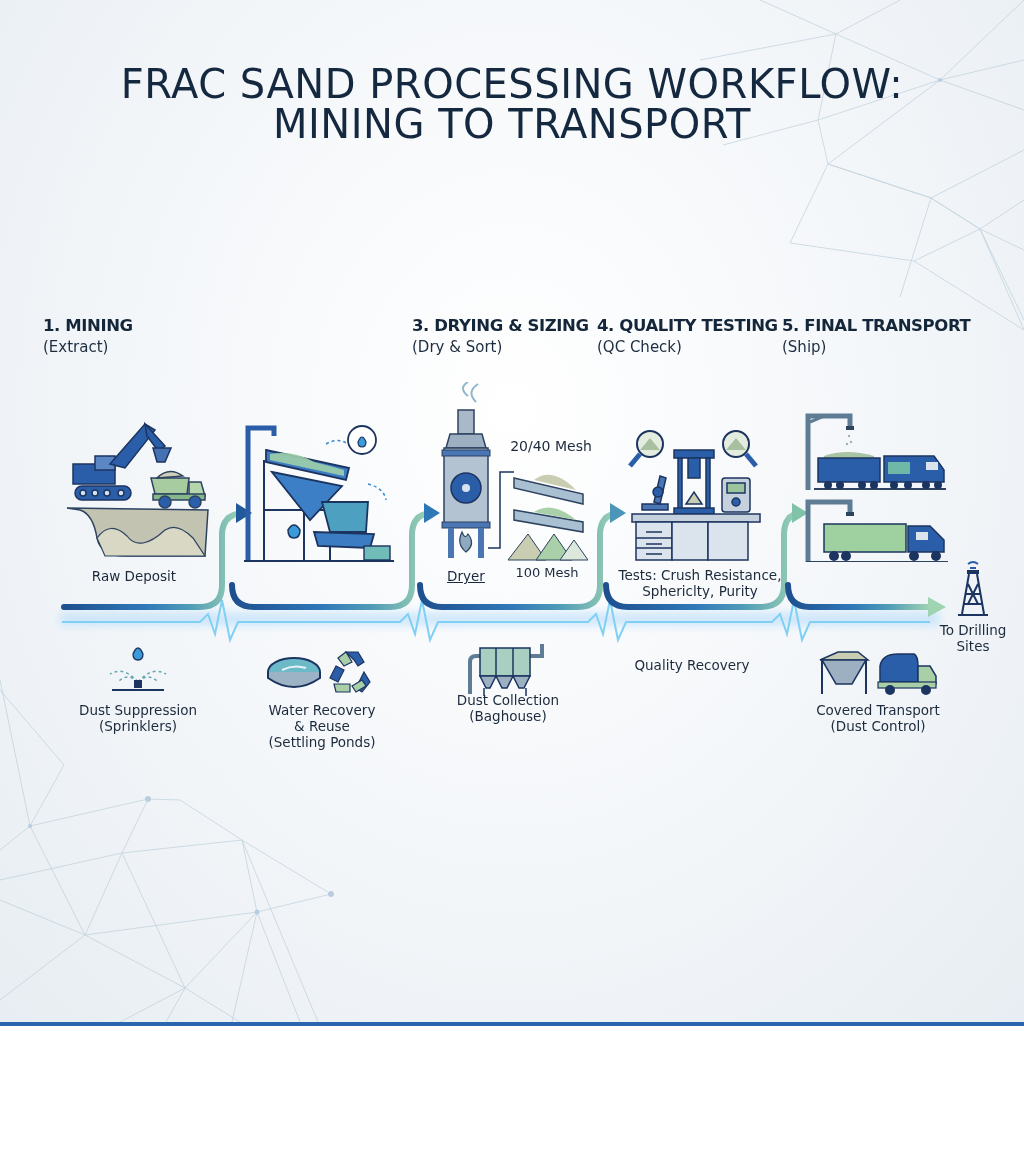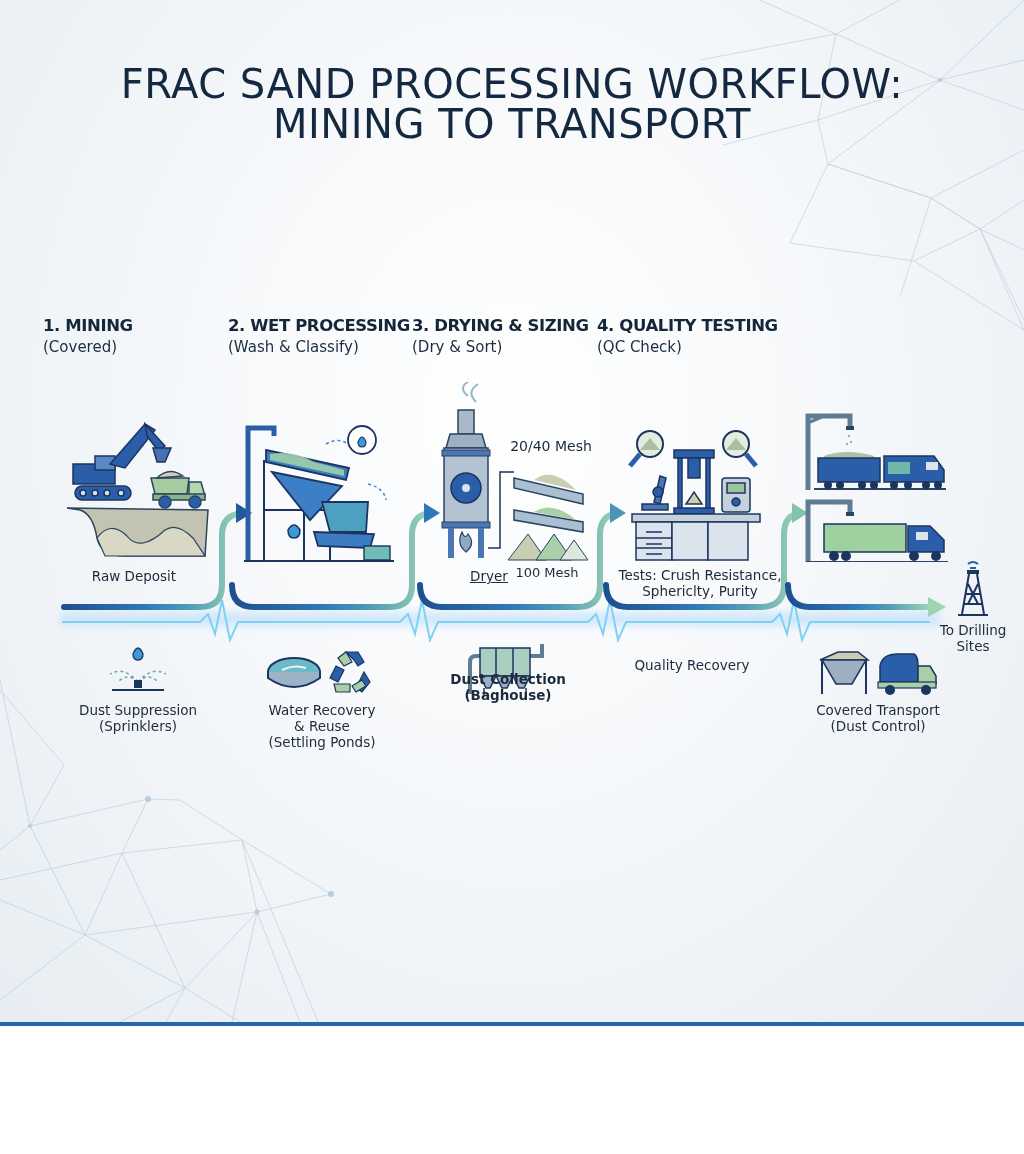--- a/index.html
+++ b/index.html
@@ -62,33 +62,33 @@
     </g>
   </svg>
 
   <div class="title">
     <span>FRAC SAND PROCESSING WORKFLOW:</span>
     <span>MINING TO TRANSPORT</span>
   </div>
 
   <div class="step-head" style="left:43px;">
     <span class="h">1. MINING</span>
-    <span class="s">(Covered)</span>
-  </div>
-  <div class="step-head" style="left:228px;">
-    <span class="h">2. WET PROCESSING</span>
-    <span class="s">(Wash &amp; Classify)</span>
+    <span class="s">(Extract)</span>
   </div>
   <div class="step-head" style="left:412px;">
     <span class="h">3. DRYING &amp; SIZING</span>
     <span class="s">(Dry &amp; Sort)</span>
   </div>
   <div class="step-head" style="left:597px;">
     <span class="h">4. QUALITY TESTING</span>
     <span class="s">(QC Check)</span>
+  </div>
+  <div class="step-head" style="left:782px;">
+    <span class="h">5. FINAL TRANSPORT</span>
+    <span class="s">(Ship)</span>
   </div>
 
   <svg class="flow" viewBox="0 380 1024 300">
     <defs>
       <linearGradient id="flowGrad" x1="0" x2="1" y1="0" y2="0">
         <stop offset="0" stop-color="#1e4f8f"></stop>
         <stop offset="0.45" stop-color="#2f78b8"></stop>
         <stop offset="0.7" stop-color="#4e9bb8"></stop>
         <stop offset="1" stop-color="#9fd4b2"></stop>
       </linearGradient>
@@ -186,21 +186,21 @@
     <g>
       <path d="M76,96 L145,112 L145,122 L76,106 Z" fill="#a9bfd2" stroke="#2d4360" stroke-width="1.5"></path>
       <path d="M96,98 Q114,84 138,108 Z" fill="#c9cdb2"></path>
       <path d="M76,128 L145,140 L145,150 L76,138 Z" fill="#a9bfd2" stroke="#2d4360" stroke-width="1.5"></path>
       <path d="M96,130 Q114,118 138,138 Z" fill="#a9d0a8"></path>
       <path d="M70,178 L90,152 L108,178 Z" fill="#c9cdb2" stroke="#2d4360" stroke-width="1"></path>
       <path d="M98,178 L116,152 L134,178 Z" fill="#a9d0a8" stroke="#2d4360" stroke-width="1"></path>
       <path d="M122,178 L136,158 L150,178 Z" fill="#dde8dc" stroke="#2d4360" stroke-width="1"></path>
     </g>
   </svg>
-  <div class="label" style="left:463px; top:568px; width:52px;text-decoration:underline;">Dryer</div>
+  <div class="label" style="left:440px; top:568px; width:52px;text-decoration:underline;">Dryer</div>
   <div class="label" style="left:508px; top:438px; width:86px; font-size:14px;">20/40 Mesh</div>
   <div class="label" style="left:510px; top:565px; width:74px; font-size:13px;">100 Mesh</div>
 
   <svg class="icon" style="left:628px; top:428px;" width="135" height="135" viewBox="0 0 135 135">
     <g stroke="#1c3460" stroke-width="2">
       <circle cx="22" cy="16" r="13" fill="#e4ece0"></circle>
       <path d="M12,22 L22,10 L32,22 Z" fill="#a9c0a0" stroke="none"></path>
       <line x1="12" y1="26" x2="2" y2="38" stroke-width="5" stroke="#2b5ea8"></line>
       <circle cx="108" cy="16" r="13" fill="#e4ece0"></circle>
       <path d="M98,22 L108,10 L118,22 Z" fill="#a9c0a0" stroke="none"></path>
@@ -322,21 +322,21 @@
   <svg class="icon" style="left:466px; top:644px;" width="84" height="52" viewBox="0 0 84 52">
     <path d="M4,50 L4,18 Q4,12 10,12 L14,12" fill="none" stroke="#5e7c93" stroke-width="4"></path>
     <path d="M64,12 L76,12 L76,0" fill="none" stroke="#5e7c93" stroke-width="4"></path>
     <rect x="14" y="4" width="50" height="28" fill="#a9cfc0" stroke="#1c3460" stroke-width="1.5"></rect>
     <line x1="30" y1="4" x2="30" y2="32" stroke="#1c3460" stroke-width="1.5"></line>
     <line x1="47" y1="4" x2="47" y2="32" stroke="#1c3460" stroke-width="1.5"></line>
     <path d="M14,32 L30,32 L24,44 L20,44 Z M30,32 L47,32 L41,44 L36,44 Z M47,32 L64,32 L58,44 L53,44 Z" fill="#9db0c2" stroke="#1c3460" stroke-width="1.5"></path>
     <line x1="18" y1="44" x2="18" y2="52" stroke="#1c3460" stroke-width="1.5"></line>
     <line x1="60" y1="44" x2="60" y2="52" stroke="#1c3460" stroke-width="1.5"></line>
   </svg>
-  <div class="label" style="left:440px; top:671px; width:136px;font-weight:bold;">
+  <div class="label" style="left:440px; top:692px; width:136px;">
     <span style="display:block;">Dust Collection</span>
     <span style="display:block;">(Baghouse)</span>
   </div>
 
   <div class="label" style="left:622px; top:657px; width:140px;">Quality Recovery</div>
 
   <svg class="icon" style="left:818px; top:650px;" width="122" height="46" viewBox="0 0 122 46">
     <g>
       <path d="M2,10 L20,2 L40,2 L50,10 Z" fill="#c9cdb2" stroke="#1c3460" stroke-width="1.5"></path>
       <path d="M4,10 L48,10 L34,34 L18,34 Z" fill="#9db0c2" stroke="#1c3460" stroke-width="1.5"></path>

